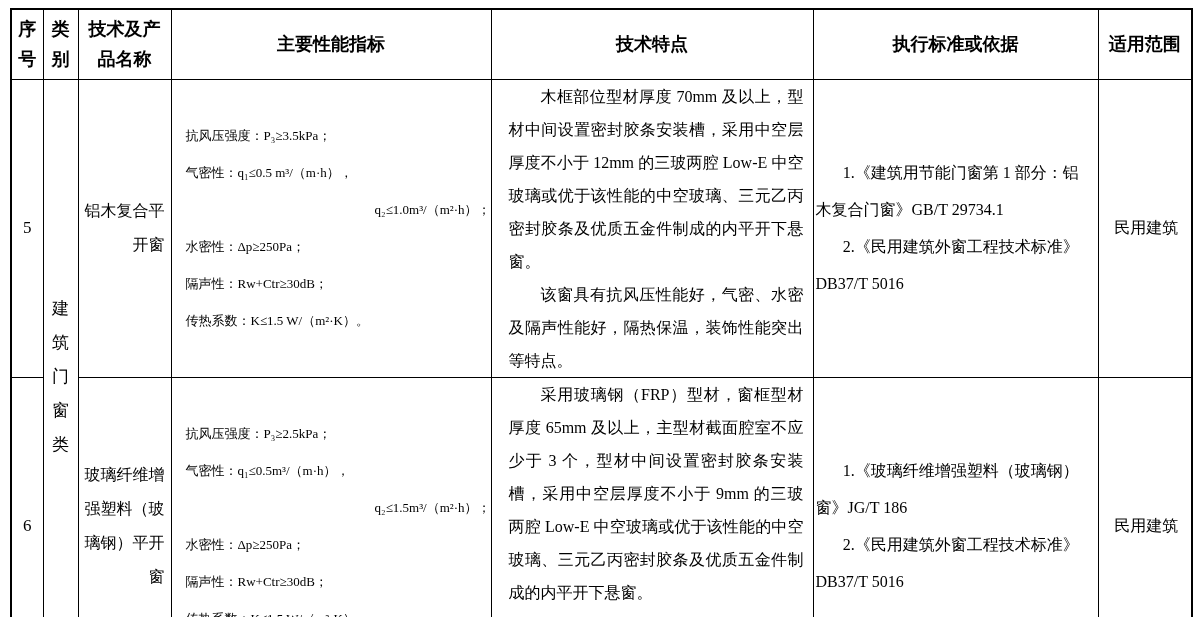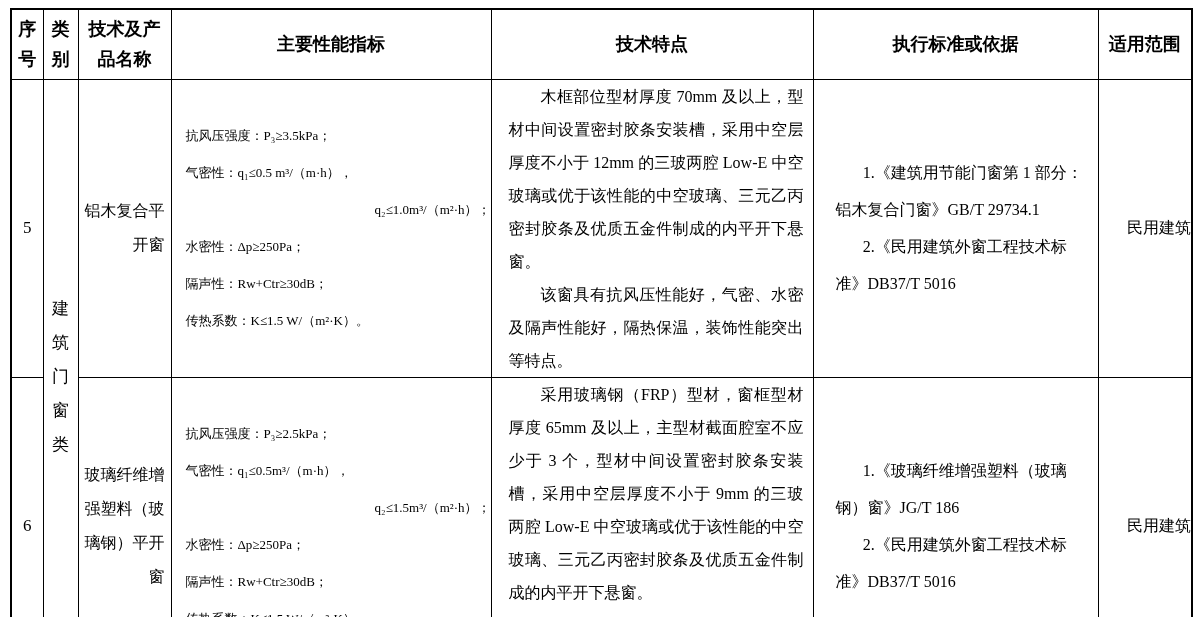--- a/index.html
+++ b/index.html
@@ -80,26 +80,25 @@
     margin-left: 8px;
   }
   td.cell-standards {
     font-size: 16px;
     padding: 0 4px 0 2px;
   }
   .standard-item {
     line-height: 37px;
     text-align: left;
     text-indent: 1.7em;
-    margin-left: 20px;
   }
   td.cell-scope {
     font-size: 16px;
     padding-left: 3px;
-    text-align: right;
+    text-align: center;
   }
 </style>
 </head>
 <body>
 
 <div class="doc-wrap">
   <table class="spec-table">
     <colgroup>
       <col style="width:32px">
       <col style="width:35px">

